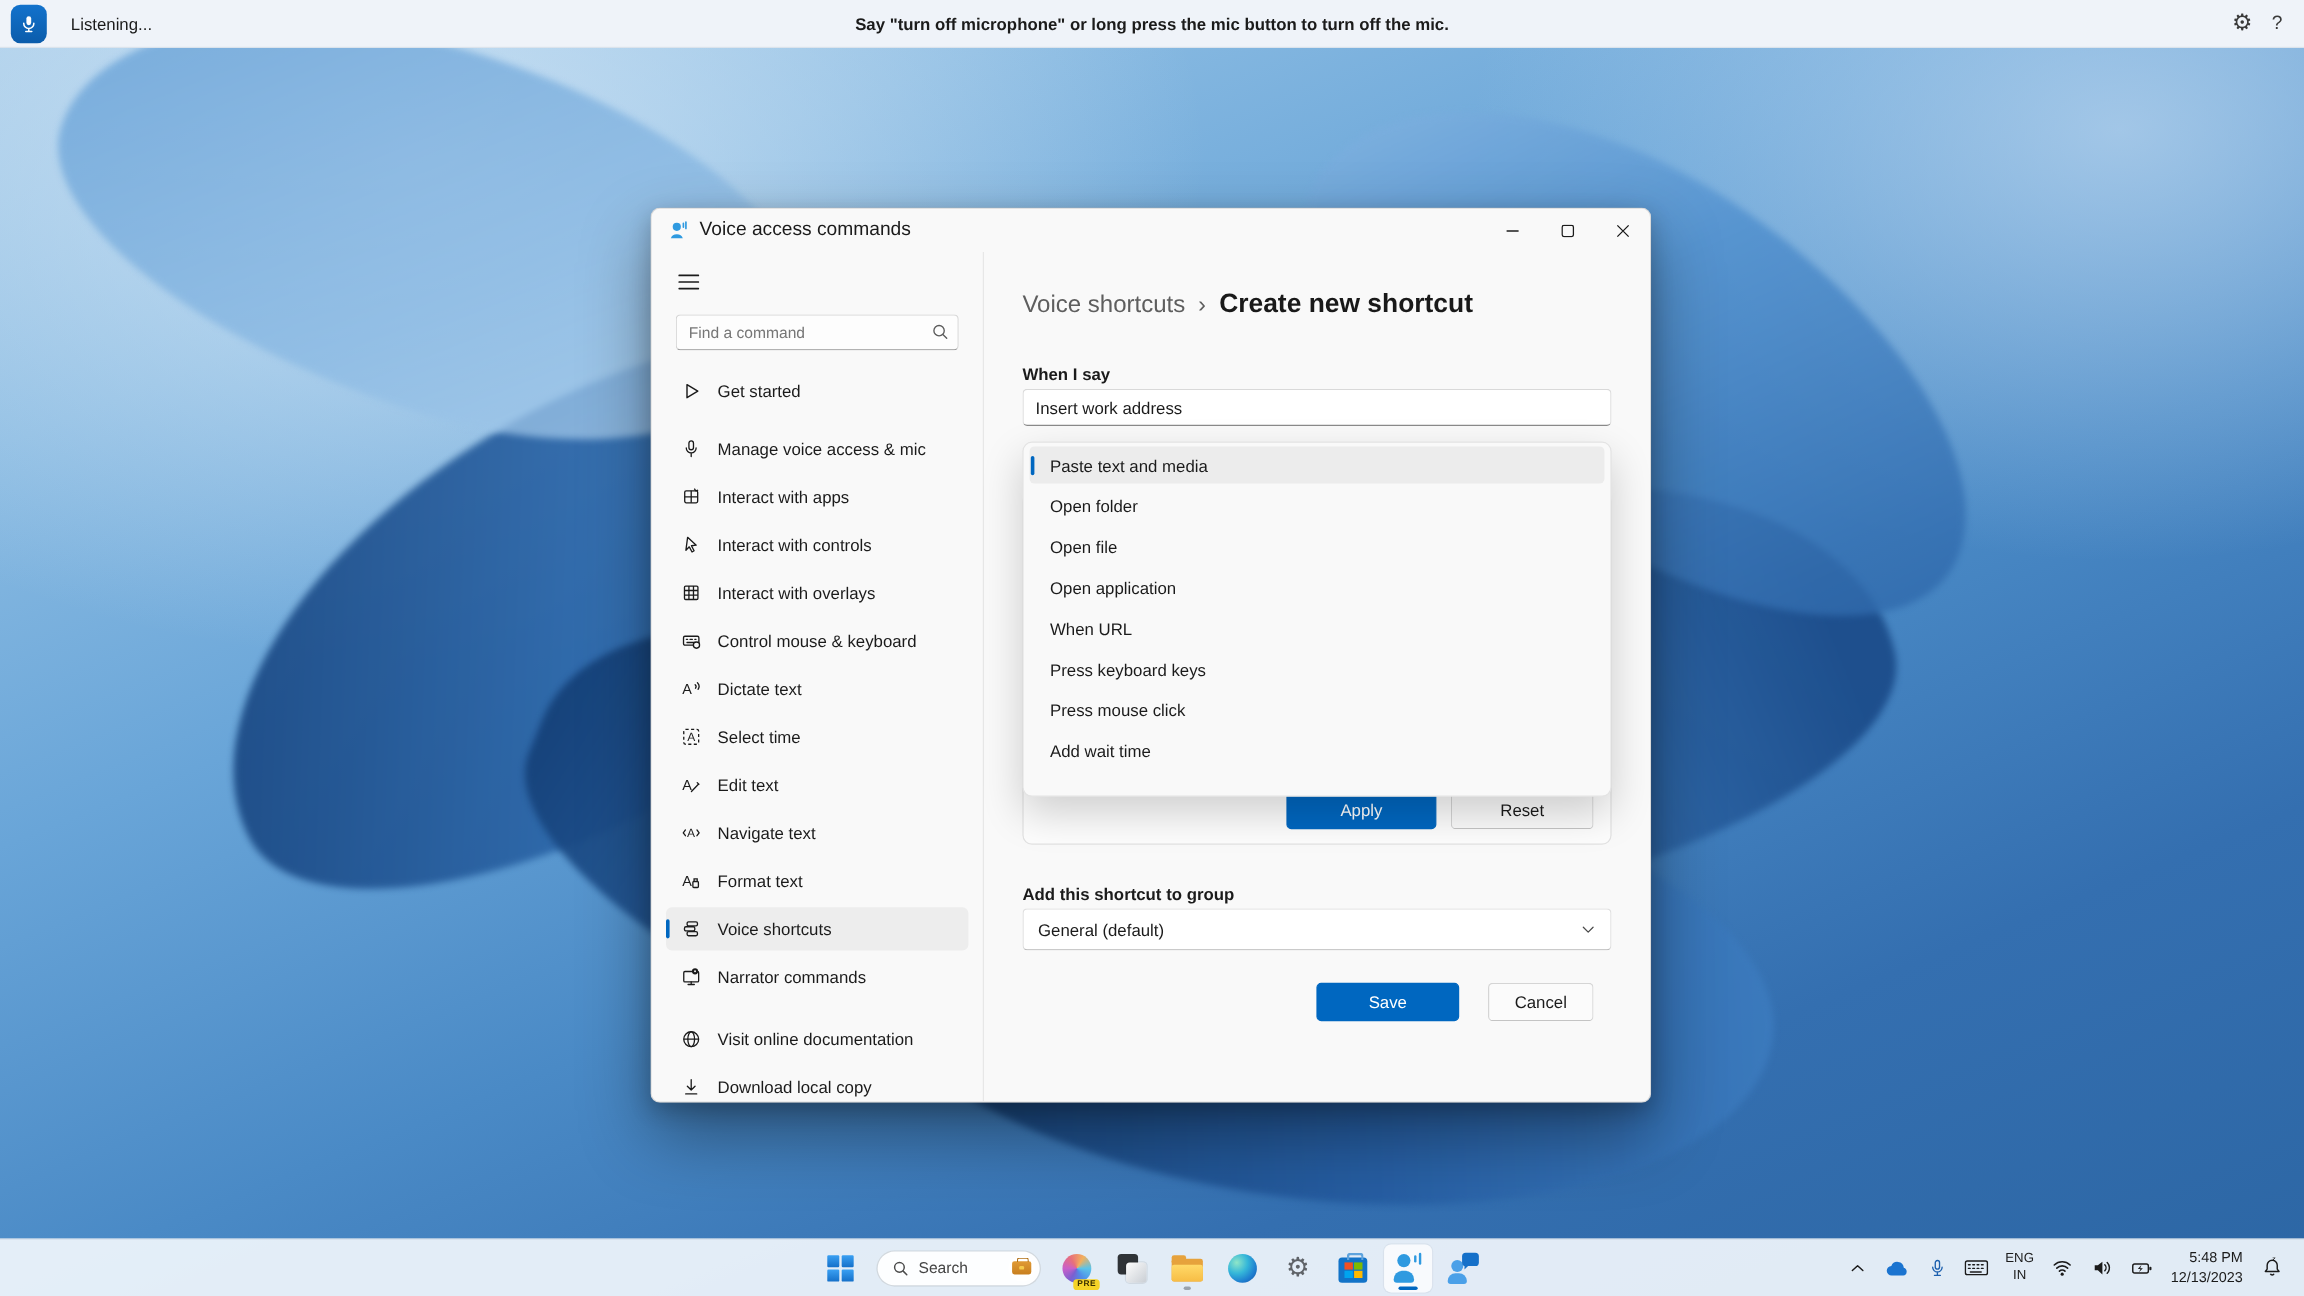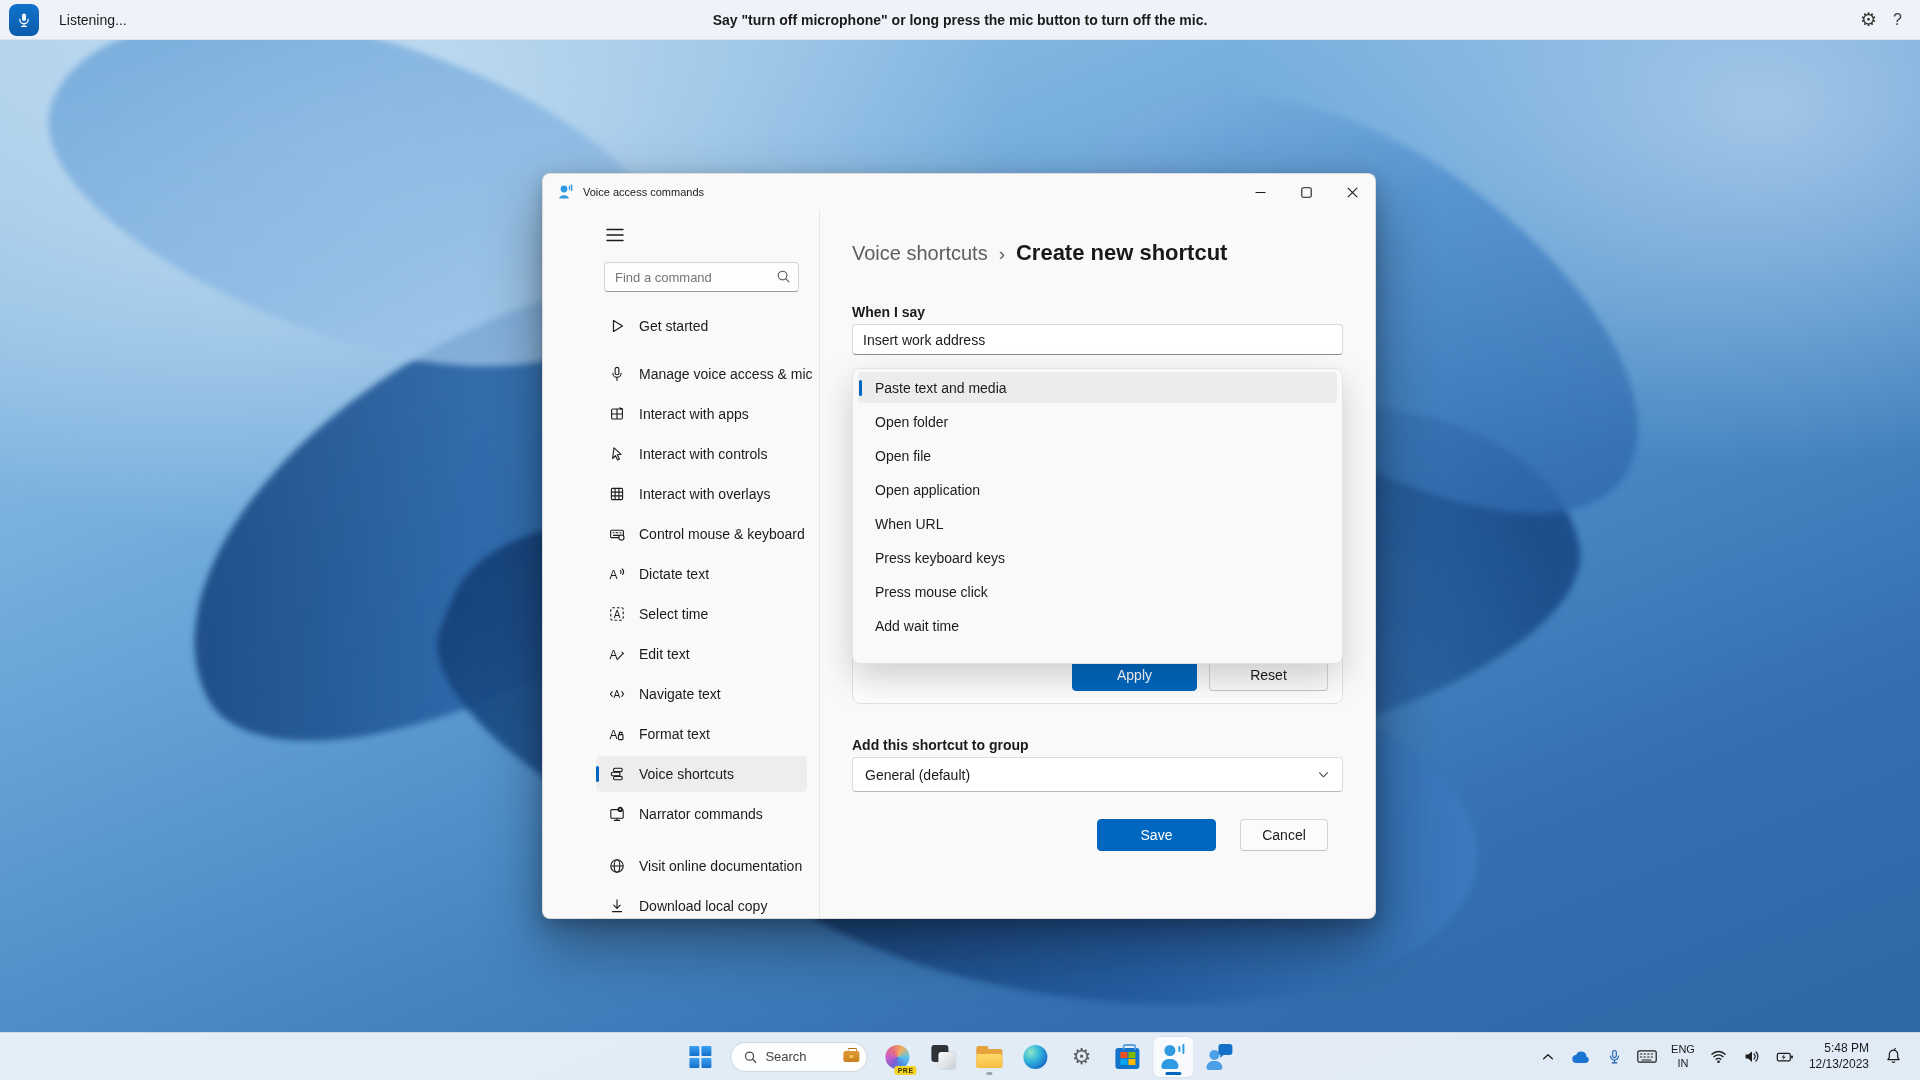--- a/index.html
+++ b/index.html
@@ -51,29 +51,29 @@
     font-family:"DejaVu Sans",sans-serif; line-height:1; }
   .vb-help { font-size:16px; color:#3a3a3a; cursor:pointer; }
 
   
   .appwin { position:absolute; left:542px; top:173px; width:834px; height:746px;
     background:#f9f9f9; border-radius:8px; border:1px solid rgba(0,0,0,.12);
     box-shadow:0 26px 58px rgba(0,0,0,.38), 0 6px 18px rgba(0,0,0,.2);
     z-index:20; display:flex; flex-direction:column; overflow:hidden; }
   .titlebar { height:36px; display:flex; align-items:center; flex:0 0 36px; }
   .tb-appicon { margin-left:14px; }
-  .tb-title { margin-left:9px; font-size:11px; color:#1b1b1b; }
+  .tb-title { margin-left:9px; font-size:16px; color:#1b1b1b; }
   .tb-controls { margin-left:auto; display:flex; height:36px; }
   .tb-btn { width:46px; height:36px; display:flex; align-items:center;
     justify-content:center; cursor:pointer; color:#1b1b1b; }
   .win-body { flex:1; display:flex; min-height:0; }
 
   
   .sidebar { width:277px; flex:0 0 277px; border-right:1px solid #e7e7e7;
-    padding-top:6px; overflow:hidden;padding-left:41px; }
+    padding-top:6px; overflow:hidden; }
   .hamburger { width:34px; height:30px; margin:4px 0 0 14px; border-radius:4px;
     display:flex; align-items:center; justify-content:center; cursor:pointer; }
   .searchbox { position:relative; margin:12px 20px 10px 20px; }
   .searchbox input { width:100%; height:30px; border:1px solid #d4d4d4;
     border-bottom-color:#9a9a9a; border-radius:4px; background:#fdfdfd;
     font-size:13px; color:#1b1b1b; padding:0 30px 0 10px; outline:none;
     font-family:inherit; }
   .searchbox input::placeholder { color:#767676; }
   .searchbox .mag { position:absolute; right:8px; top:7px; }
   .nav { padding:6px 12px 0 12px; }

